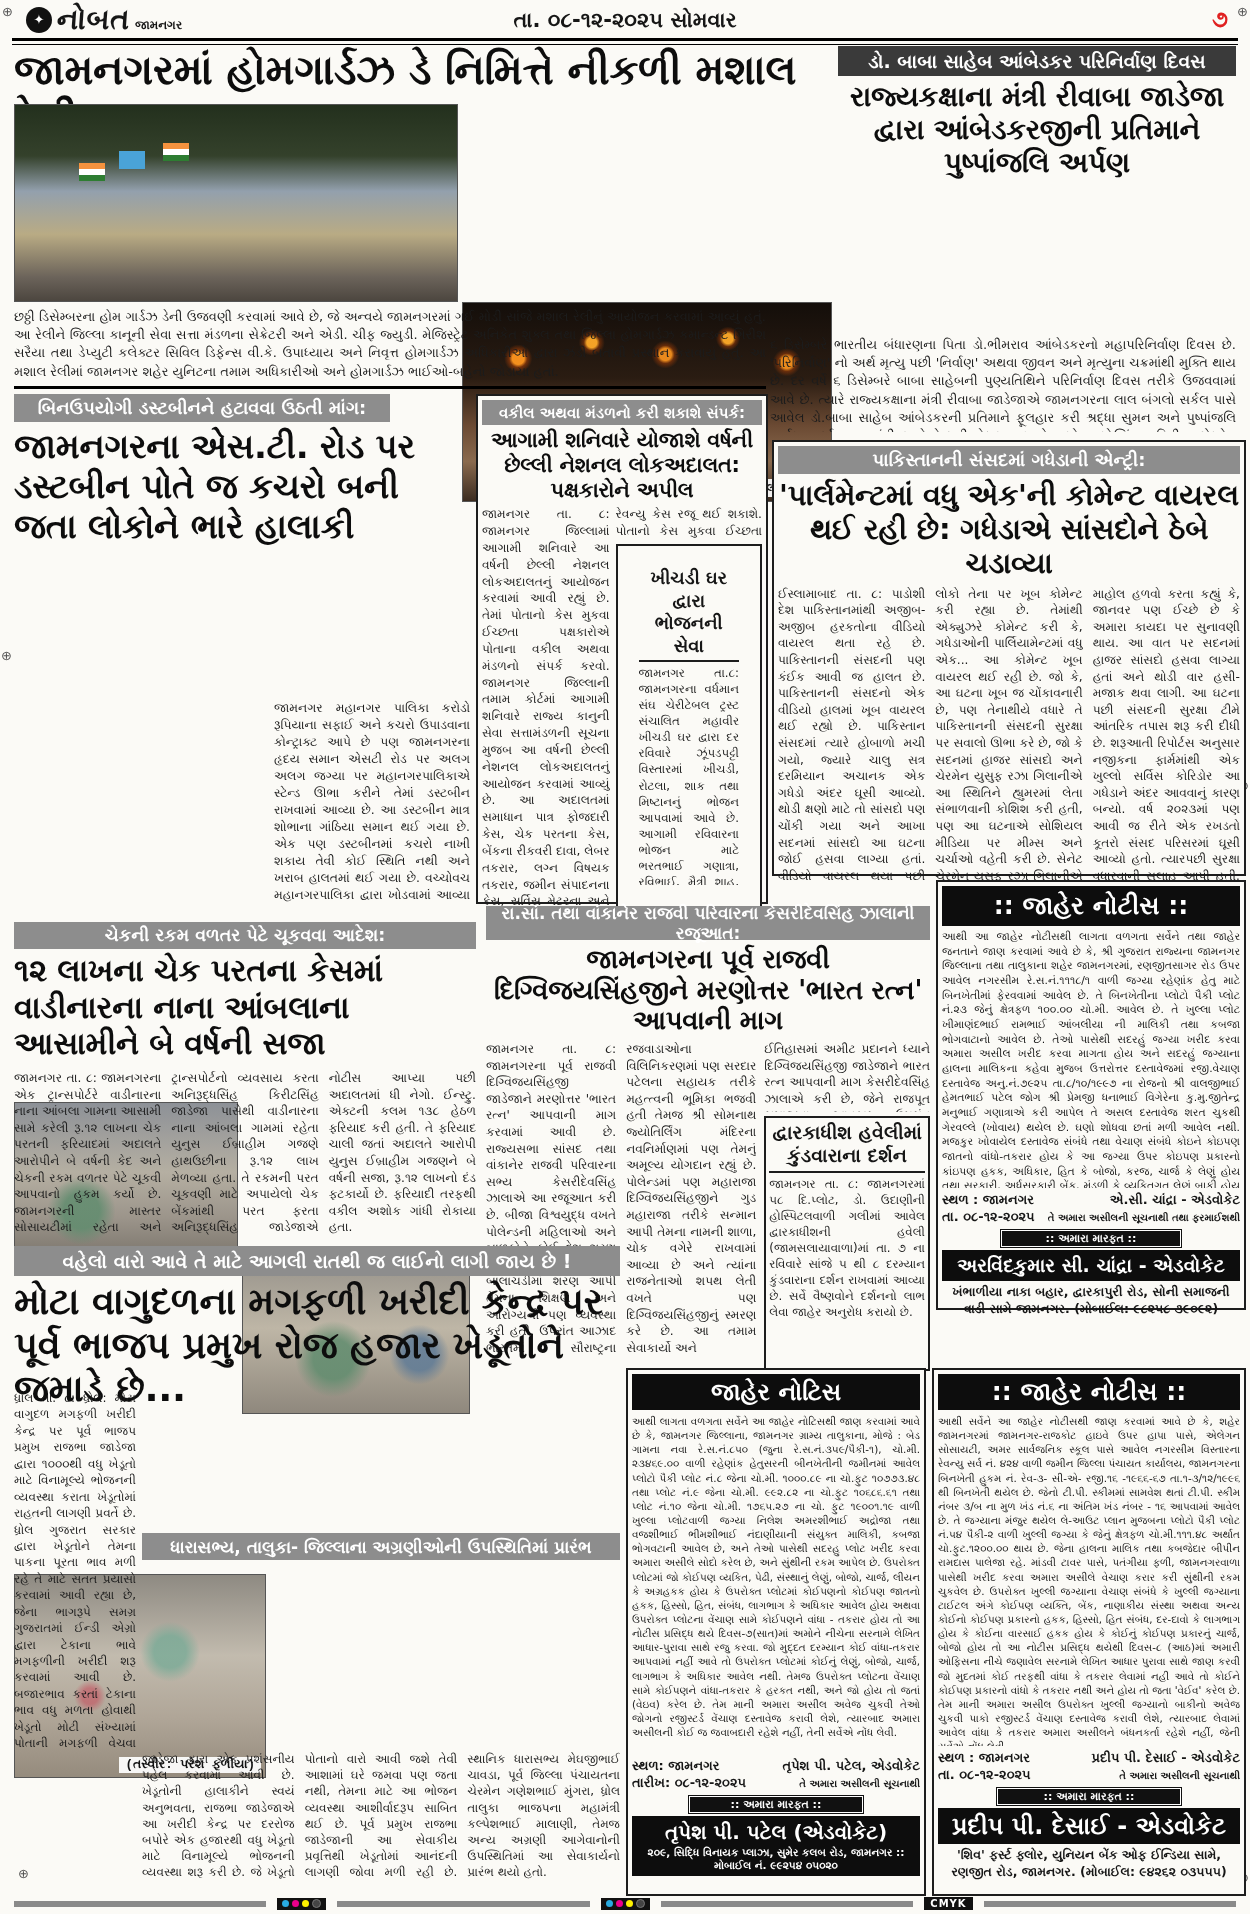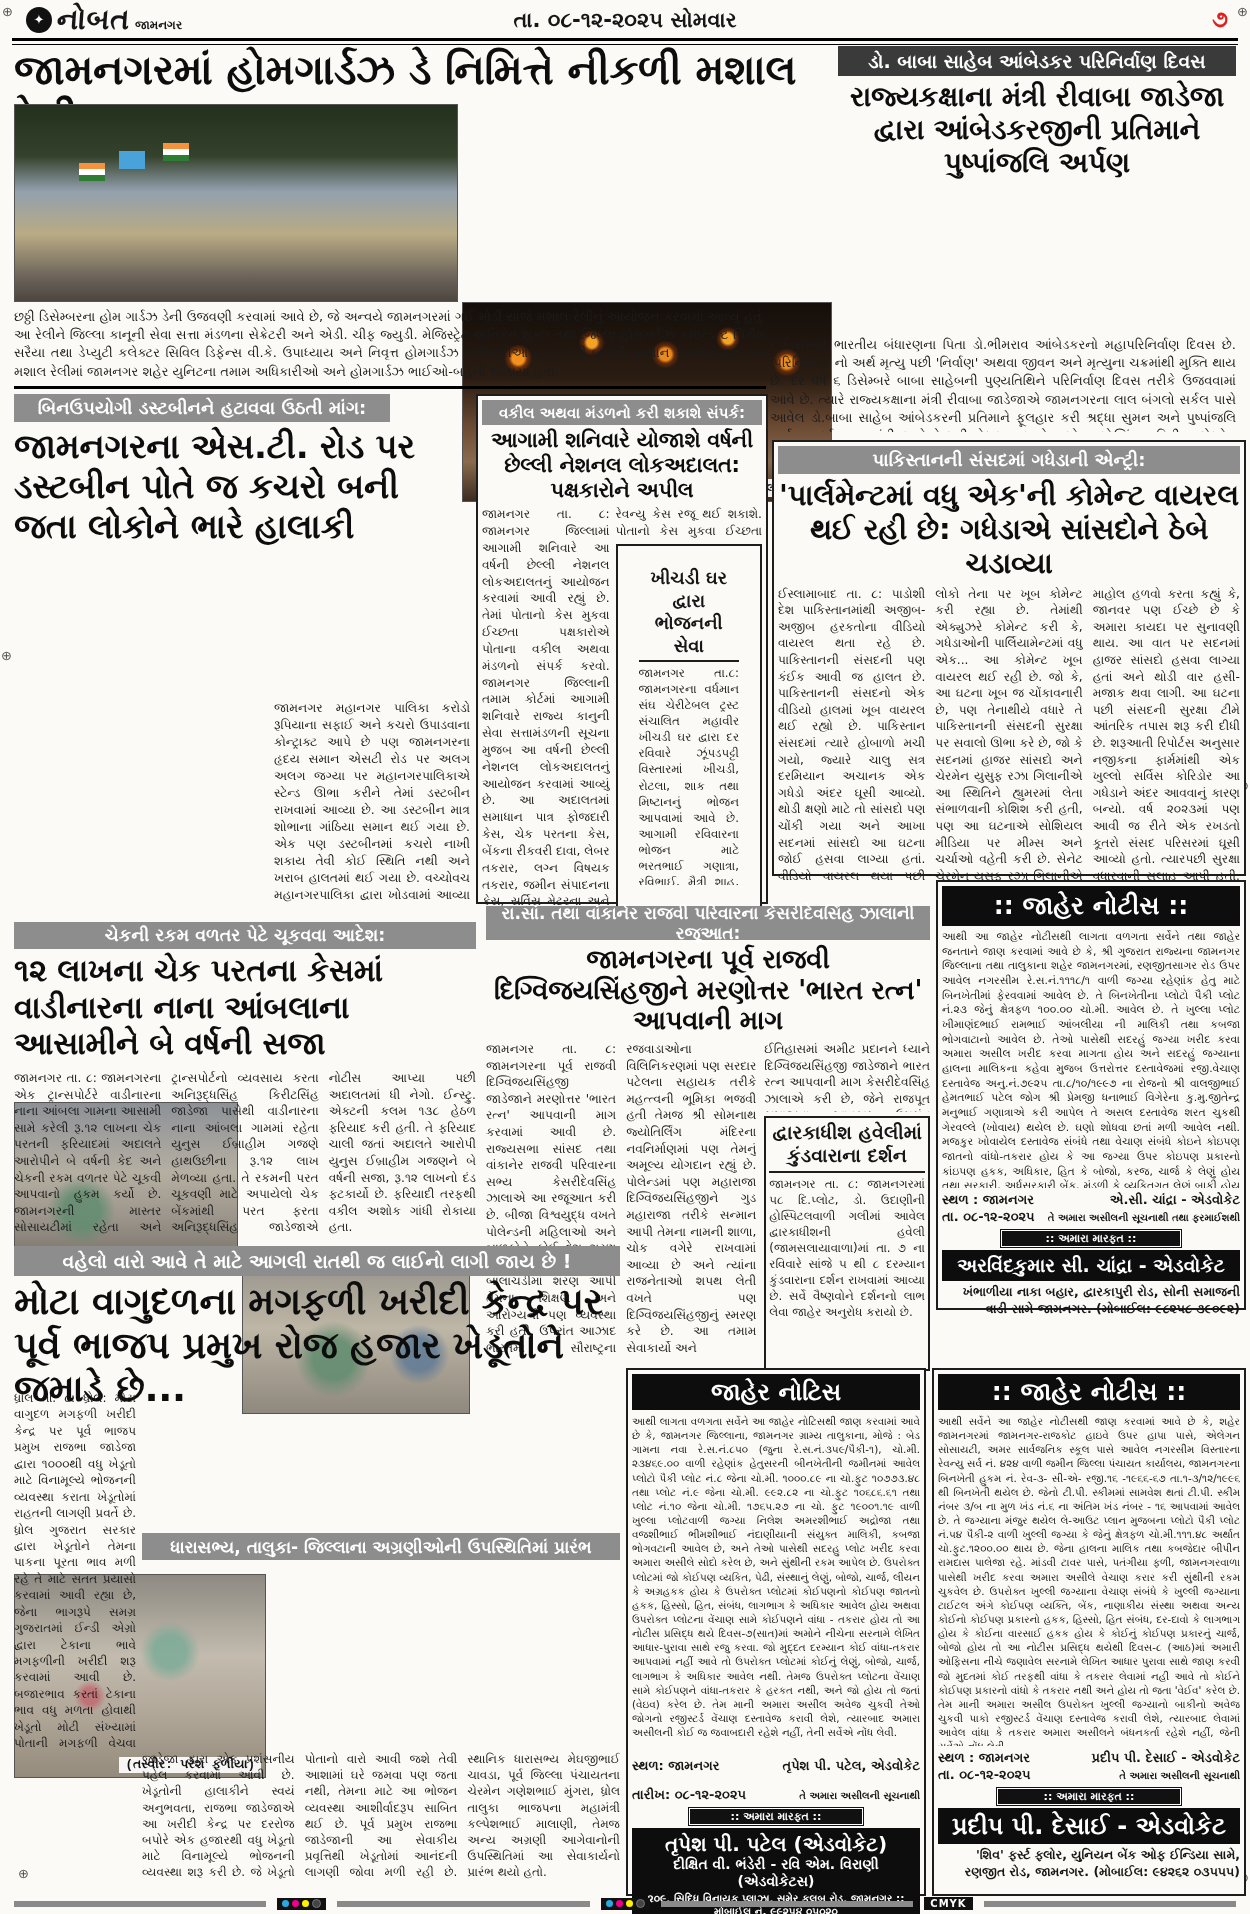--- a/index.html
+++ b/index.html
@@ -25,21 +25,21 @@
           font-size:12.5px;font-weight:800;padding:1px 6px;white-space:nowrap;}
   .boxed{border:2px solid #1d1d1d;background:#fbfaf6;padding:4px;}
   .ntitle{background:#0d0d0d;color:#fff;font-weight:800;text-align:center;display:flex;align-items:center;justify-content:center;}
   .nbody{font-size:10.8px;line-height:1.36;text-align:justify;overflow:hidden;margin-top:4px;font-weight:500;}
   .sigrow{display:flex;justify-content:space-between;font-weight:800;font-size:13px;margin-top:4px;align-items:baseline;}
   .signote{font-size:10px;font-weight:700;}
   .via-chip{margin:5px auto 3px;background:#111;color:#fff;font-size:11px;font-weight:700;
             width:60%;text-align:center;padding:1px 0;border:1px solid #fff;outline:1px solid #111;}
   .firmbox{background:#0d0d0d;color:#fff;text-align:center;padding:4px 2px;}
   .firm-main{font-weight:800;}
-  .addr{font-size:12.5px;font-weight:800;text-align:right;line-height:1.35;margin-top:3px;}
+  .addr{font-size:12.5px;font-weight:800;text-align:center;line-height:1.35;margin-top:3px;}
   .cols3{column-count:3;column-gap:10px;column-fill:auto;}
   .cols2{column-count:2;column-gap:10px;column-fill:auto;}
   
   .ph-parade{background:linear-gradient(180deg,#23301d 0%,#34412b 26%,#93a0ad 44%,#b9ab84 66%,#6b635a 88%,#4c463f 100%);}
   .ph-torch{background:
      radial-gradient(circle at 15% 28%,rgba(255,150,30,.95) 0 6px,rgba(255,90,0,.35) 9px,transparent 14px),
      radial-gradient(circle at 35% 20%,rgba(255,170,40,.95) 0 5px,rgba(255,90,0,.3) 8px,transparent 13px),
      radial-gradient(circle at 55% 26%,rgba(255,150,30,.9) 0 6px,rgba(255,90,0,.3) 9px,transparent 14px),
      radial-gradient(circle at 72% 18%,rgba(255,170,40,.95) 0 5px,rgba(255,90,0,.3) 8px,transparent 12px),
      radial-gradient(circle at 88% 30%,rgba(255,150,30,.9) 0 6px,rgba(255,90,0,.3) 9px,transparent 14px),
@@ -181,28 +181,27 @@
 
   <div class="abs bt cols3" style="left:142px;top:1751px;width:478px;height:142px;font-size:12px;line-height:1.35;">જાડેજા દ્વારા એક પ્રશંસનીય પહેલ કરવામાં આવી છે. ખેડૂતોની હાલાકીને સ્વયં અનુભવતા, રાજભા જાડેજાએ આ ખરીદી કેન્દ્ર પર દરરોજ બપોરે એક હજારથી વધુ ખેડૂતો માટે વિનામૂલ્યે ભોજનની વ્યવસ્થા શરૂ કરી છે. જે ખેડૂતો પોતાનો વારો આવી જશે તેવી આશામાં ઘરે જમવા પણ જતા નથી, તેમના માટે આ ભોજન વ્યવસ્થા આશીર્વાદરૂપ સાબિત થઈ છે. પૂર્વ પ્રમુખ રાજભા જાડેજાની આ સેવાકીય પ્રવૃત્તિથી ખેડૂતોમાં આનંદની લાગણી જોવા મળી રહી છે. સ્થાનિક ધારાસભ્ય મેઘજીભાઈ ચાવડા, પૂર્વ જિલ્લા પંચાયતના ચેરમેન ગણેશભાઈ મુંગરા, ધ્રોલ તાલુકા ભાજપના મહામંત્રી કલ્પેશભાઈ માલાણી, તેમજ અન્ય અગ્રણી આગેવાનોની ઉપસ્થિતિમાં આ સેવાકાર્યનો પ્રારંભ થયો હતો.</div>
 
   <div class="abs boxed" style="left:626px;top:1368px;width:300px;height:528px;">
     <div class="ntitle" style="height:36px;font-size:24px;">જાહેર નોટિસ</div>
     <div class="nbody" style="height:340px;font-size:10.4px;">આથી લાગતા વળગતા સર્વેને આ જાહેર નોટિસથી જાણ કરવામાં આવે છે કે, જામનગર જિલ્લાના, જામનગર ગ્રામ્ય તાલુકાના, મોજે : બેડ ગામના નવા રે.સ.નં.૮૫૦ (જુના રે.સ.નં.૩૫૯/પૈકી-૧), ચો.મી. ૨૩૪૬૯.૦૦ વાળી રહેણાંક હેતુસરની બીનખેતીની જમીનમાં આવેલ પ્લોટો પૈકી પ્લોટ નં.૮ જેના ચો.મી. ૧૦૦૦.૮૯ ના ચો.ફુટ ૧૦૭૭૩.૪૮ તથા પ્લોટ નં.૯ જેના ચો.મી. ૯૯૨.૮૨ ના ચો.ફુટ ૧૦૬૮૬.૬૧ તથા પ્લોટ નં.૧૦ જેના ચો.મી. ૧૭૬૫.૨૭ ના ચો. ફુટ ૧૯૦૦૧.૧૯ વાળી ખુલ્લા પ્લોટવાળી જગ્યા નિલેશ અમરશીભાઈ અદ્રોજા તથા વજશીભાઈ ભીમશીભાઈ નંદાણીયાની સંયુક્ત માલિકી, કબજા ભોગવટાની આવેલ છે, અને તેઓ પાસેથી સદરહુ પ્લોટ ખરીદ કરવા અમારા અસીલે સોદો કરેલ છે, અને સુંથીની રકમ આપેલ છે. ઉપરોક્ત પ્લોટમાં જો કોઈપણ વ્યકિત, પેઢી, સંસ્થાનું લેણું, બોજો, ચાર્જ, લીયન કે અગ્રહકક હોય કે ઉપરોક્ત પ્લોટમાં કોઈપણનો કોઈપણ જાતનો હકક, હિસ્સો, હિત, સંબંધ, લાગભાગ કે અધિકાર આવેલ હોય અથવા ઉપરોક્ત પ્લોટના વેંચાણ સામે કોઈપણને વાંધા - તકરાર હોય તો આ નોટીસ પ્રસિદ્ધ થયે દિવસ-૭(સાત)માં અમોને નીચેના સરનામે લેખિત આધાર-પુરાવા સાથે રજુ કરવા. જો મુદ્દત દરમ્યાન કોઈ વાંધા-તકરાર આપવામાં નહીં આવે તો ઉપરોક્ત પ્લોટમાં કોઈનું લેણું, બોજો, ચાર્જ, લાગભાગ કે અધિકાર આવેલ નથી. તેમજ ઉપરોક્ત પ્લોટના વેંચાણ સામે કોઈપણને વાંધા-તકરાર કે હરકત નથી, અને જો હોય તો જતાં (વેઇવ) કરેલ છે. તેમ માની અમારા અસીલ અવેજ ચુકવી તેઓ જોગનો રજીસ્ટર્ડ વેંચાણ દસ્તાવેજ કરાવી લેશે, ત્યારબાદ અમારા અસીલની કોઈ જ જવાબદારી રહેશે નહીં, તેની સર્વેએ નોંધ લેવી.</div>
     <div class="sigrow">
       <span>સ્થળ: જામનગર</span>
       <span>તૃપેશ પી. પટેલ, એડવોકેટ</span>
     </div>
-    <div class="sigrow" style="margin-top:13px;">
+    <div class="sigrow" style="margin-top:1px;">
       <span>તારીખ: ૦૮-૧૨-૨૦૨૫</span>
       <span class="signote">તે અમારા અસીલની સૂચનાથી</span>
     </div>
     <div class="via-chip">:: અમારા મારફત ::</div>
     <div class="firmbox">
       <div class="firm-main" style="font-size:20px;">તૃપેશ પી. પટેલ (એડવોકેટ)</div>
-      <div class="firm-main" style="font-size:14px;">દીક્ષિત વી. ભંડેરી - રવિ એમ. વિરાણી (એડવોકેટસ)</div>
       <div style="font-size:10.5px;font-weight:700;margin-top:2px;">૨૦૯, સિદ્ધિ વિનાયક પ્લાઝા, સુમેર કલબ રોડ, જામનગર :: મોબાઈલ નં. ૯૯૨૫૪ ૦૫૦૨૦</div>
     </div>
   </div>
 
   <div class="abs boxed" style="left:932px;top:1368px;width:314px;height:528px;">
     <div class="ntitle" style="height:36px;font-size:25px;">:: જાહેર નોટીસ ::</div>
     <div class="nbody" style="height:332px;font-size:10.4px;">આથી સર્વેને આ જાહેર નોટીસથી જાણ કરવામાં આવે છે કે, શહેર જામનગરમાં જામનગર-રાજકોટ હાઇવે ઉપર હાપા પાસે, એલેગન સોસાયટી, અમર સાર્વજનિક સ્કૂલ પાસે આવેલ નગરસીમ વિસ્તારના રેવન્યુ સર્વ નં. ૪૨૪ વાળી જમીન જિલ્લા પંચાયત કાર્યાલય, જામનગરના બિનખેતી હુકમ નં. રેવ-૩- સી-એ- રજી.૧૬ -૧૯૬૬-૬૭ તા.૧-૩/૧૨/૧૯૯૬ થી બિનખેતી થયેલ છે. જેનો ટી.પી. સ્કીમમાં સામવેશ થતાં ટી.પી. સ્કીમ નંબર ૩/બ ના મુળ ખંડ નં.૬ ના અંતિમ ખંડ નંબર - ૧૬ આપવામાં આવેલ છે. તે જગ્યાના મંજુર થયેલ લે-આઉટ પ્લાન મુજબના પ્લોટો પૈકી પ્લોટ નં.૫૪ પૈકી-૨ વાળી ખુલ્લી જગ્યા કે જેનું ક્ષેત્રફળ ચો.મી.૧૧૧.૪૮ અર્થાત ચો.ફુટ.૧૨૦૦.૦૦ થાય છે. જેના હાલના માલિક તથા કબજેદાર બીપીન રામદાસ પાલેજા રહે. માંડવી ટાવર પાસે, પતંગીયા ફળી, જામનગરવાળા પાસેથી ખરીદ કરવા અમારા અસીલે વેચાણ કરાર કરી સુંથીની રકમ ચુકવેલ છે. ઉપરોક્ત ખુલ્લી જગ્યાના વેચાણ સંબંધે કે ખુલ્લી જગ્યાના ટાઈટલ અંગે કોઈપણ વ્યક્તિ, બેંક, નાણાકીય સંસ્થા અથવા અન્ય કોઈનો કોઈપણ પ્રકારનો હકક, હિસ્સો, હિત સંબંધ, દર-દાવો કે લાગભાગ હોય કે કોઈના વારસાઈ હકક હોય કે કોઈનું કોઈપણ પ્રકારનું ચાર્જ, બોજો હોય તો આ નોટીસ પ્રસિદ્ધ થયેથી દિવસ-૮ (આઠ)માં અમારી ઓફિસના નીચે જણાવેલ સરનામે લેખિત આધાર પુરાવા સાથે જાણ કરવી જો મુદતમાં કોઈ તરફથી વાંધા કે તકરાર લેવામાં નહી આવે તો કોઈને કોઈપણ પ્રકારનો વાંધો કે તકરાર નથી અને હોય તો જતા 'વેઈવ' કરેલ છે. તેમ માની અમારા અસીલ ઉપરોક્ત ખુલ્લી જગ્યાનો બાકીનો અવેજ ચુકવી પાકો રજીસ્ટર્ડ વેંચાણ દસ્તાવેજ કરાવી લેશે, ત્યારબાદ લેવામાં આવેલ વાંધા કે તકરાર અમારા અસીલને બંધનકર્તા રહેશે નહીં, જેની સર્વેએ નોંધ લેવી.</div>
     <div class="sigrow">
       <span>સ્થળ : જામનગર</span>
       <span>પ્રદીપ પી. દેસાઈ - એડવોકેટ</span>

